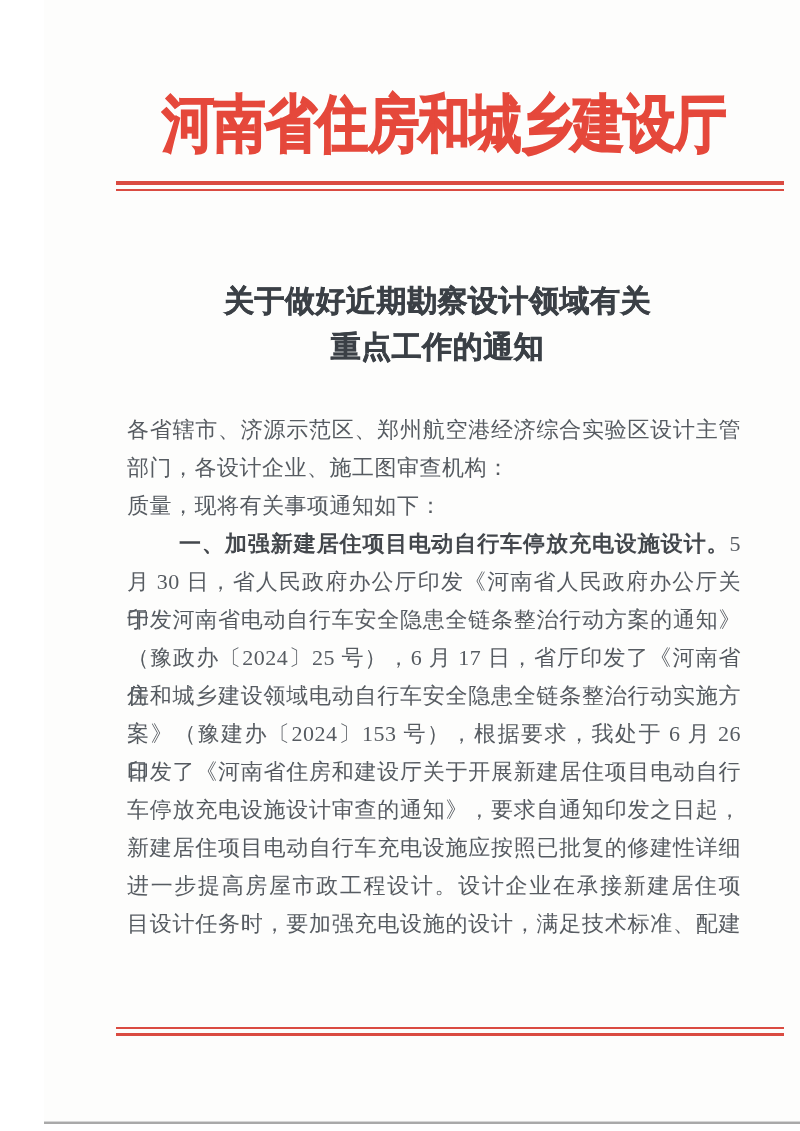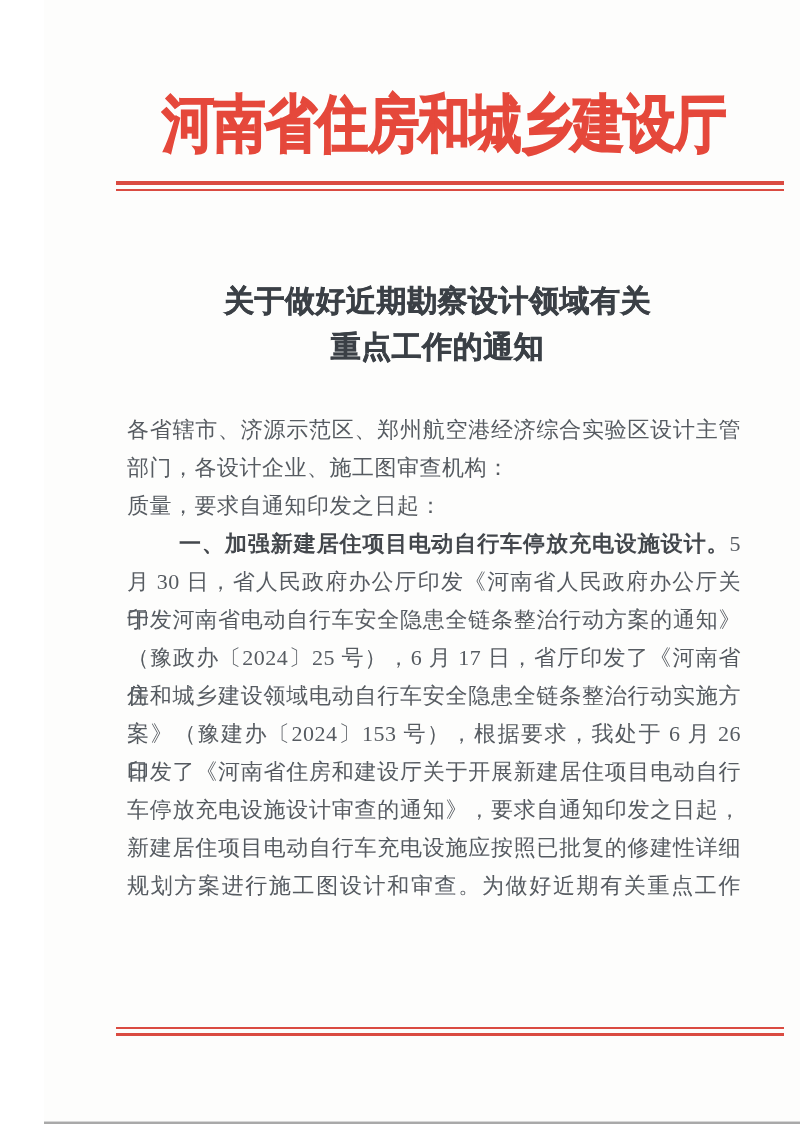--- a/index.html
+++ b/index.html
@@ -126,31 +126,32 @@
   <div class="rule rule-header-thin"></div>
 
   <div class="doc-title">
     <div>关于做好近期勘察设计领域有关</div>
     <div>重点工作的通知</div>
   </div>
 
   <div class="doc-body">
       <div class="body-line just">各省辖市、济源示范区、郑州航空港经济综合实验区设计主管</div>
       <div class="body-line">部门，各设计企业、施工图审查机构：</div>
-      <div class="body-line">质量，要求自通知印发之日起：</div>
+      <div class="body-line">质量，现将有关事项通知如下：</div>
       <div class="body-line just indent"><span class="bold-seg">一、加强新建居住项目电动自行车停放充电设施设计。</span><span class="reg-seg">5</span></div>
       <div class="body-line just">月 30 日，省人民政府办公厅印发《河南省人民政府办公厅关于</div>
       <div class="body-line just">印发河南省电动自行车安全隐患全链条整治行动方案的通知》</div>
       <div class="body-line just">（豫政办〔2024〕25 号），6 月 17 日，省厅印发了《河南省住</div>
       <div class="body-line just">房和城乡建设领域电动自行车安全隐患全链条整治行动实施方</div>
       <div class="body-line just">案》（豫建办〔2024〕153 号），根据要求，我处于 6 月 26 日</div>
       <div class="body-line just">印发了《河南省住房和建设厅关于开展新建居住项目电动自行</div>
       <div class="body-line just">车停放充电设施设计审查的通知》，要求自通知印发之日起，</div>
       <div class="body-line just">新建居住项目电动自行车充电设施应按照已批复的修建性详细</div>
-      <div class="body-line just">规划方案进行施工图设计和审查。为做好近期有关重点工作</div>
+      <div class="body-line just">进一步提高房屋市政工程设计。设计企业在承接新建居住项</div>
+      <div class="body-line just">目设计任务时，要加强充电设施的设计，满足技术标准、配建</div>
     </div>
 
   <div class="rule rule-footer-thin"></div>
   <div class="rule rule-footer-thick"></div>
 
   <div class="paper-edge-soft"></div>
   <div class="paper-edge"></div>
   <div class="below-edge"></div>
 
 </div>

